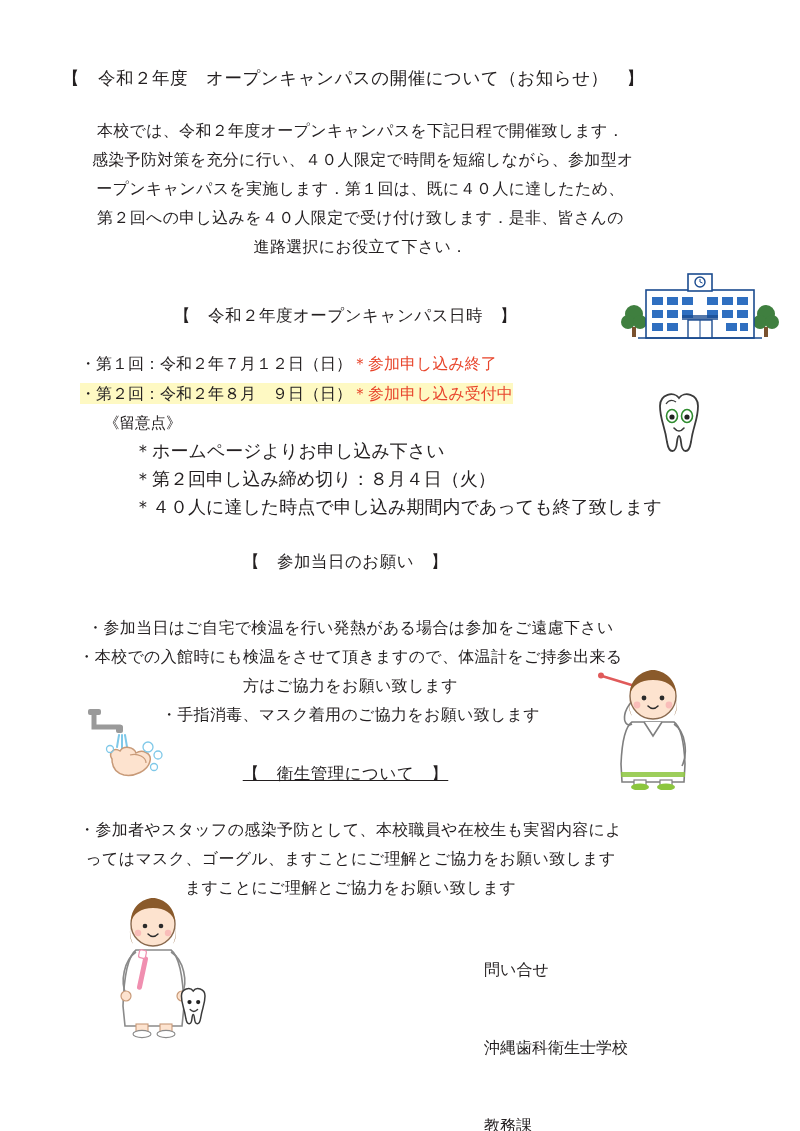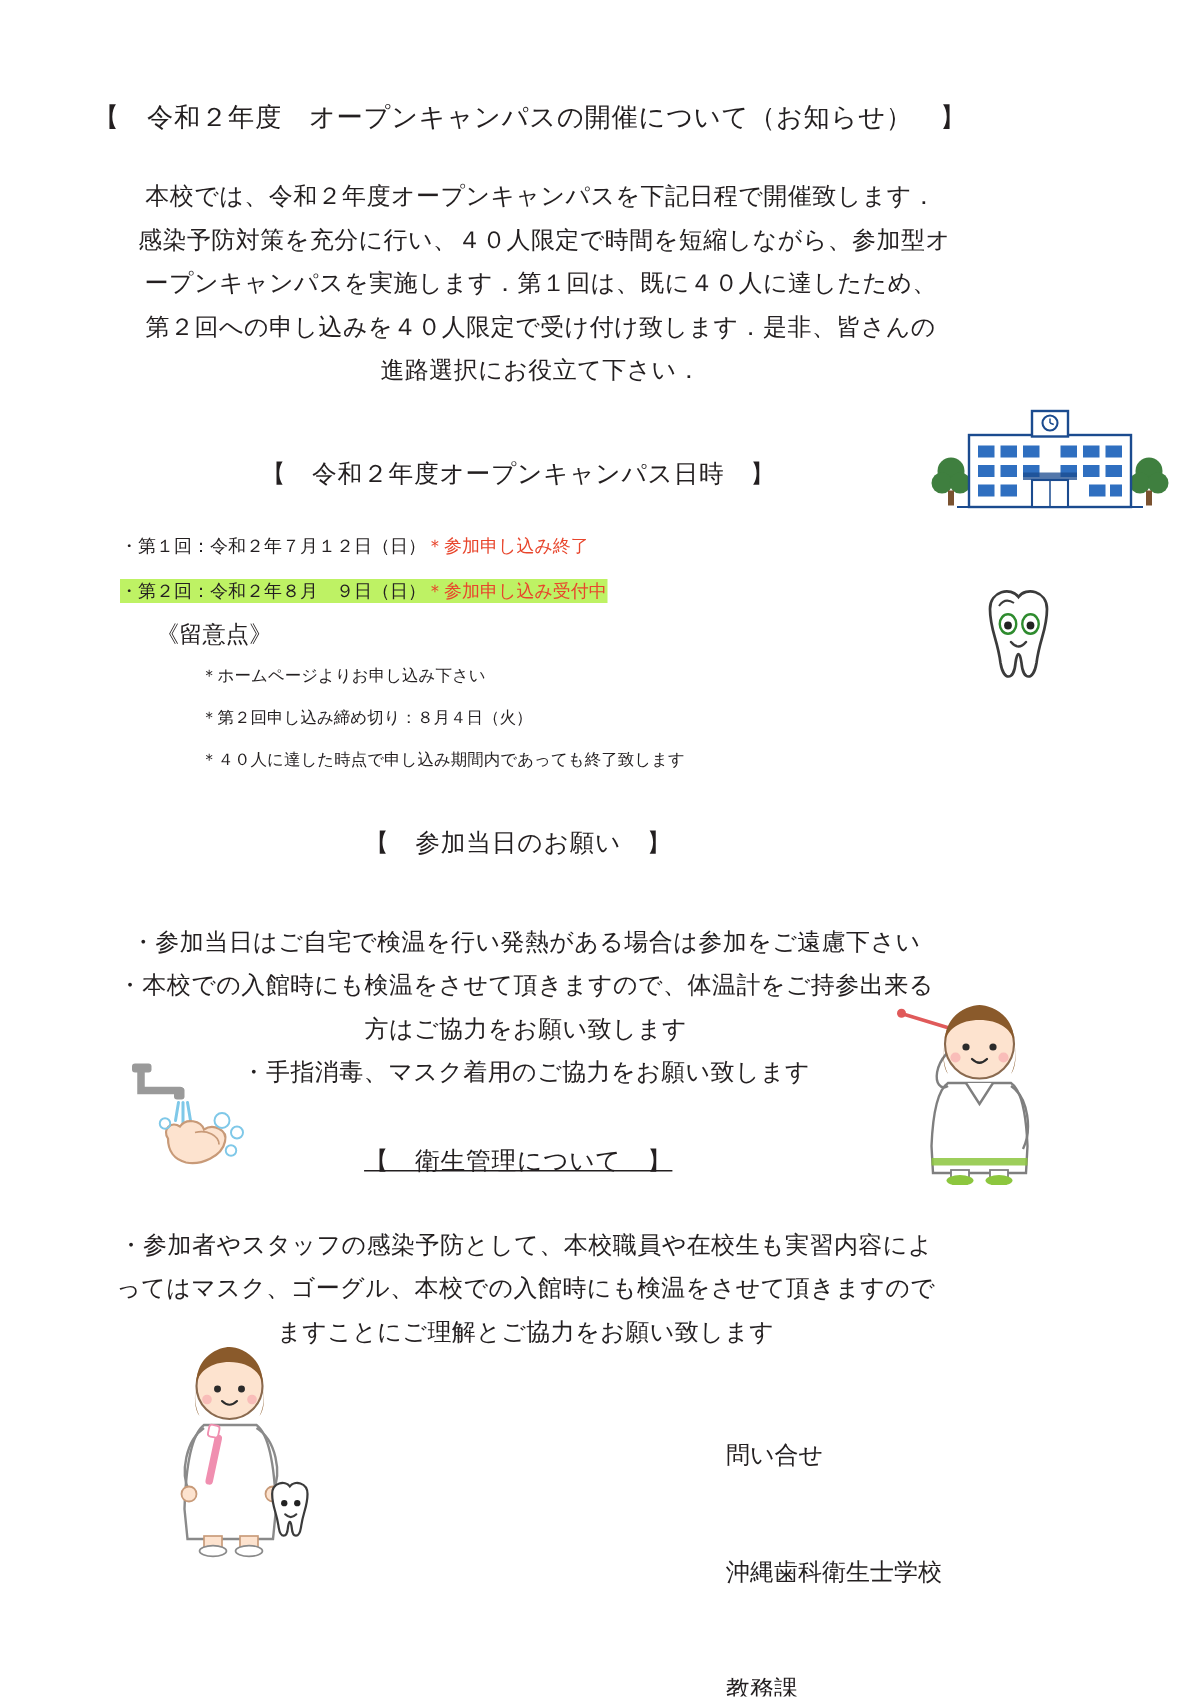--- a/index.html
+++ b/index.html
@@ -46,37 +46,37 @@
     letter-spacing: 0.5px;
     white-space: pre;
   }
 
   .bullet-list {
     margin: 0;
     padding: 0;
     list-style: none;
   }
   .bullet-list li {
-    font-size: 12px;
+    font-size: 16px;
     line-height: 30px;
     white-space: pre;
   }
   .red { color: #e8452c; }
   .hl {
-    background: #bef264;
+    background: #fef9c3;
     padding: 1px 0;
   }
   .note-head {
     font-size: 15.5px;
     line-height: 28px;
     margin-left: 42px;
     white-space: pre;
   }
   .note-item {
-    font-size: 11px;
+    font-size: 18px;
     line-height: 28px;
     margin-left: 72px;
     white-space: pre;
   }
 
   .contact {
     position: absolute;
     left: 484px;
     top: 905px;
     font-size: 16px;
@@ -131,21 +131,21 @@
     <div>・参加当日はご自宅で検温を行い発熱がある場合は参加をご遠慮下さい</div>
     <div>・本校での入館時にも検温をさせて頂きますので、体温計をご持参出来る</div>
     <div>方はご協力をお願い致します</div>
     <div>・手指消毒、マスク着用のご協力をお願い致します</div>
   </div>
 
   <div class="section-title" style="margin-top:34px;text-decoration:underline;">【　衛生管理について　】</div>
 
   <div class="para" style="margin-top:30px; margin-left:10px;">
     <div>・参加者やスタッフの感染予防として、本校職員や在校生も実習内容によ</div>
-    <div>ってはマスク、ゴーグル、本校での入館時にも検温をさせて頂きますので</div>
+    <div>ってはマスク、ゴーグル、ますことにご理解とご協力をお願い致します</div>
     <div>ますことにご理解とご協力をお願い致します</div>
   </div>
 
   <div class="contact">
     <div>問い合せ</div>
     <div>沖縄歯科衛生士学校</div>
     <div>教務課</div>
     
     
   </div>

